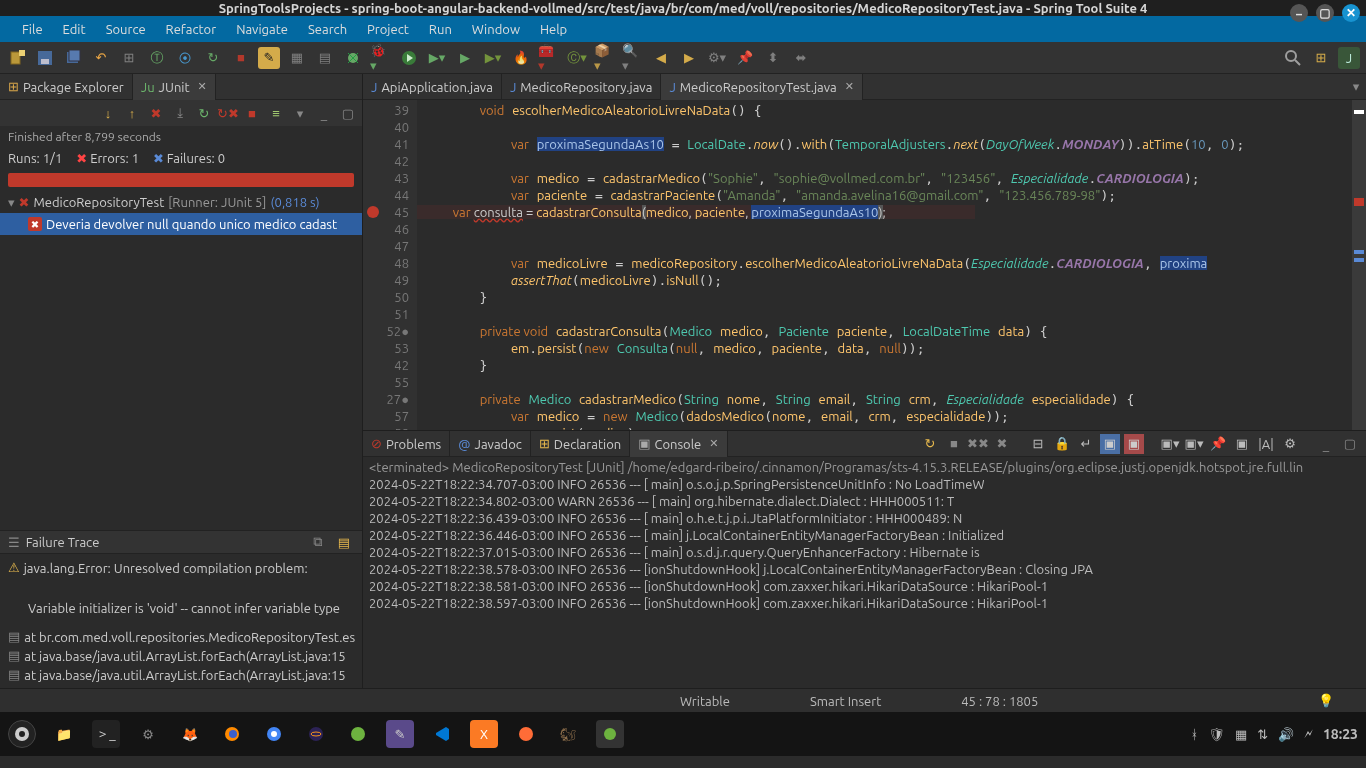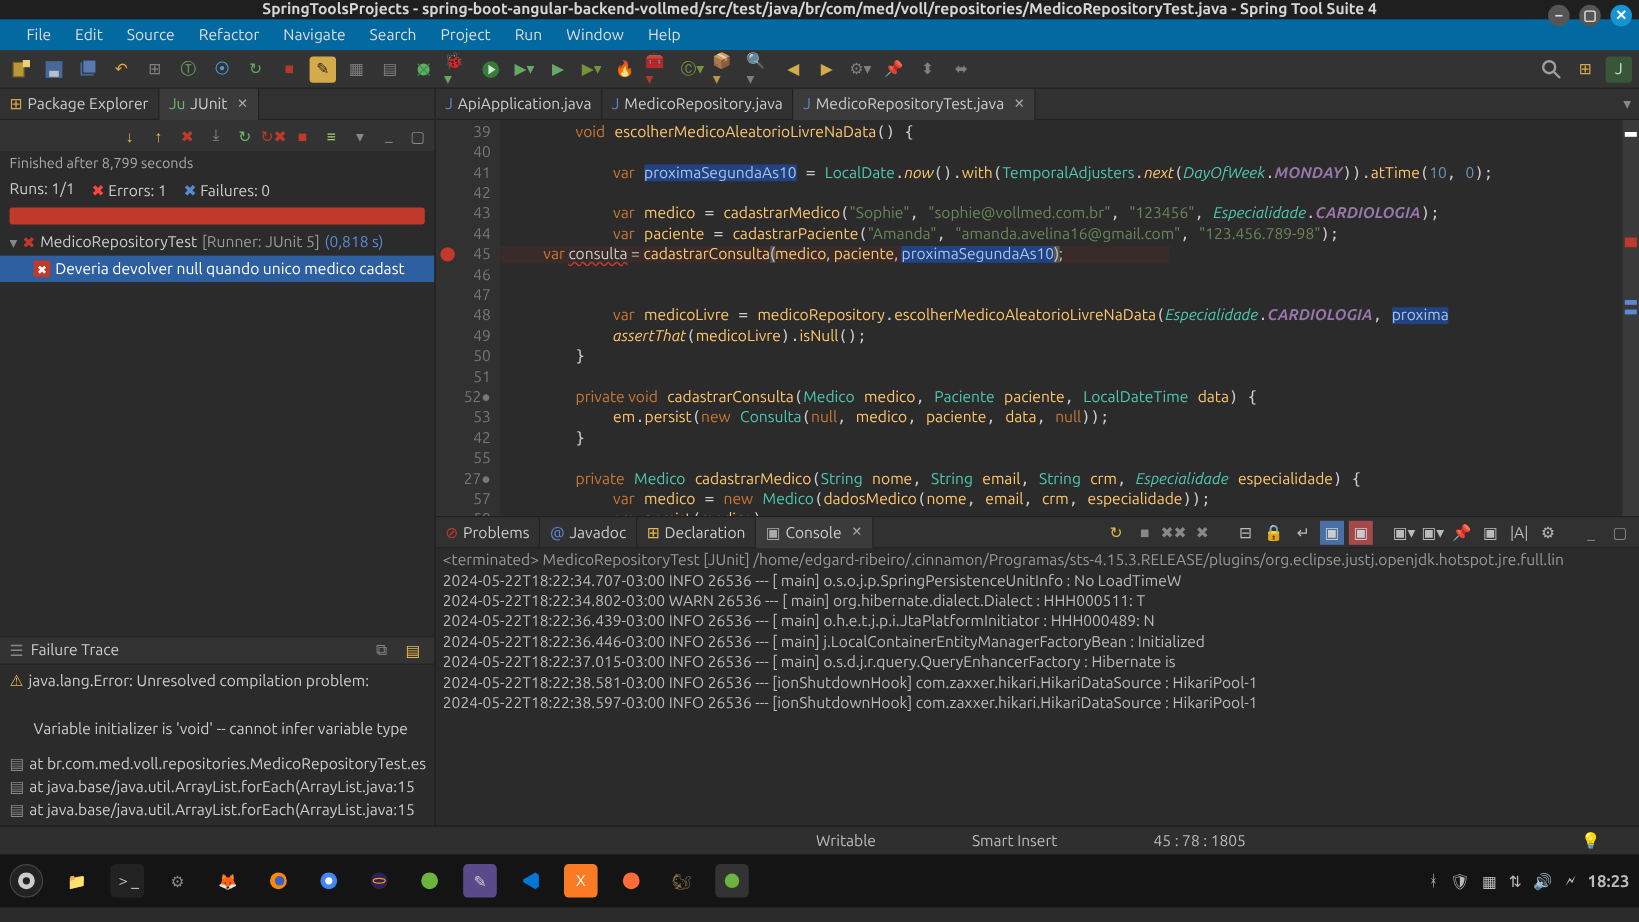--- a/index.html
+++ b/index.html
@@ -346,20 +346,21 @@
           <div class="mini-btn" style="color:#888;">▢</div>
         </div>
       </div>
       <div class="console-body">
         <div class="term">&lt;terminated&gt; MedicoRepositoryTest [JUnit] /home/edgard-ribeiro/.cinnamon/Programas/sts-4.15.3.RELEASE/plugins/org.eclipse.justj.openjdk.hotspot.jre.full.lin</div>
         <div>2024-05-22T18:22:34.707-03:00   INFO 26536 --- [           main]  o.s.o.j.p.SpringPersistenceUnitInfo       : No LoadTimeW</div>
         <div>2024-05-22T18:22:34.802-03:00   WARN 26536 --- [           main]  org.hibernate.dialect.Dialect             : HHH000511: T</div>
         <div>2024-05-22T18:22:36.439-03:00   INFO 26536 --- [           main]  o.h.e.t.j.p.i.JtaPlatformInitiator        : HHH000489: N</div>
         <div>2024-05-22T18:22:36.446-03:00   INFO 26536 --- [           main]  j.LocalContainerEntityManagerFactoryBean  : Initialized </div>
         <div>2024-05-22T18:22:37.015-03:00   INFO 26536 --- [           main]  o.s.d.j.r.query.QueryEnhancerFactory      : Hibernate is</div>
+        <div>2024-05-22T18:22:38.578-03:00   INFO 26536 --- [ionShutdownHook]  j.LocalContainerEntityManagerFactoryBean  : Closing JPA </div>
         <div>2024-05-22T18:22:38.581-03:00   INFO 26536 --- [ionShutdownHook]  com.zaxxer.hikari.HikariDataSource        : HikariPool-1</div>
         <div>2024-05-22T18:22:38.597-03:00   INFO 26536 --- [ionShutdownHook]  com.zaxxer.hikari.HikariDataSource        : HikariPool-1</div>
       </div>
     </div>
 
   </div>
 </div>
 
 <div class="statusbar">
   <div style="flex:0 0 640px;"></div>

